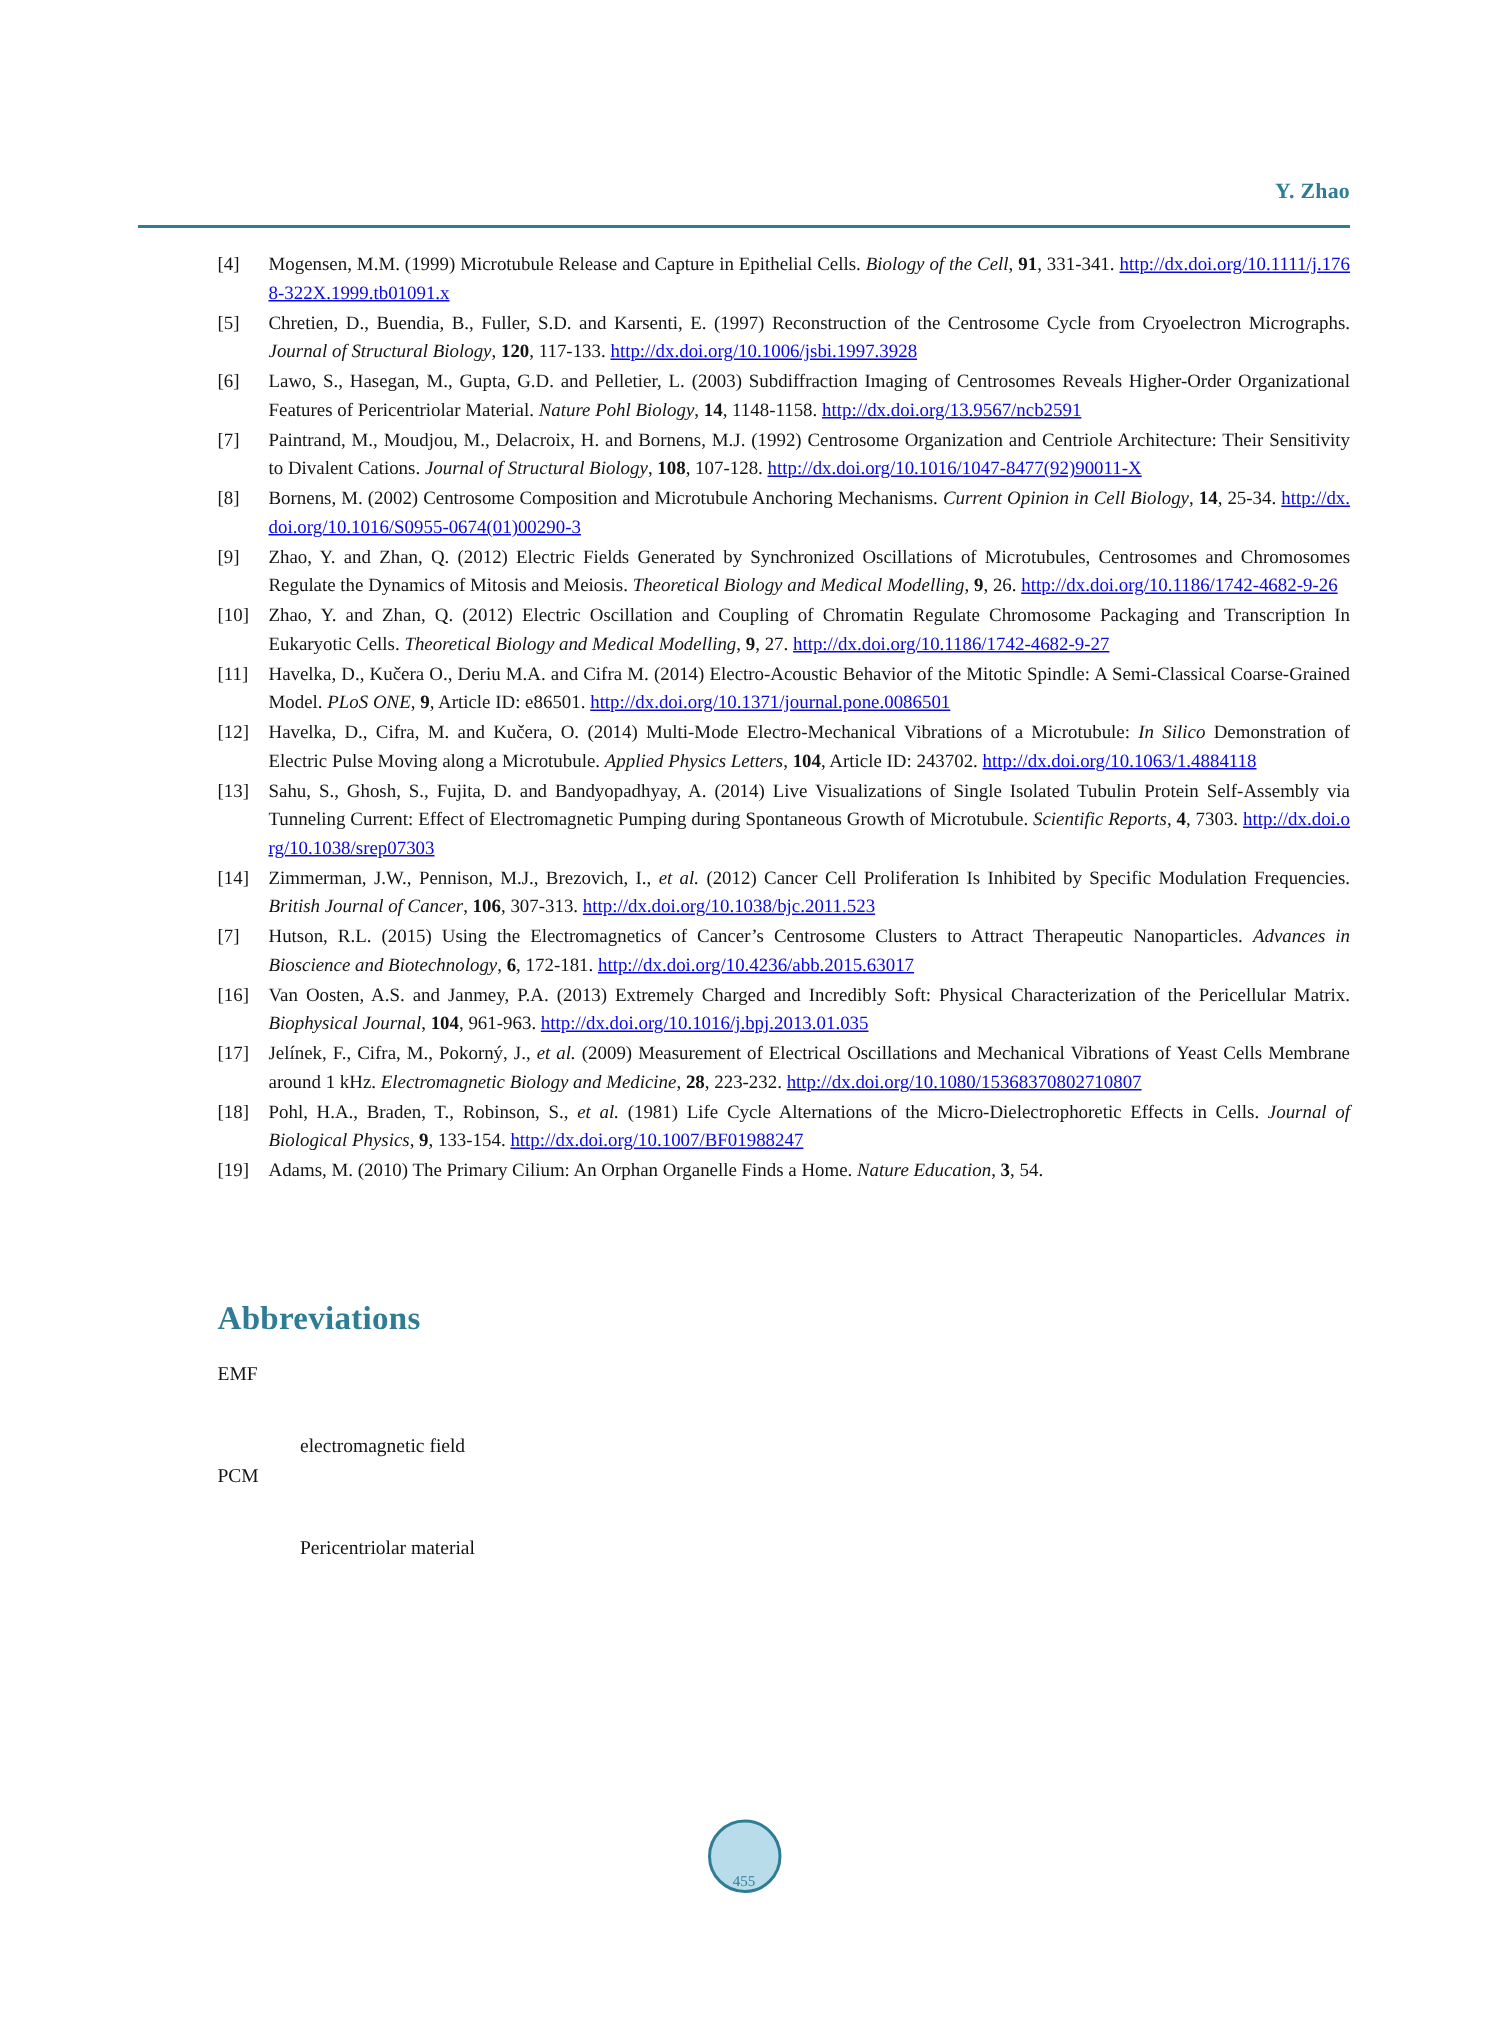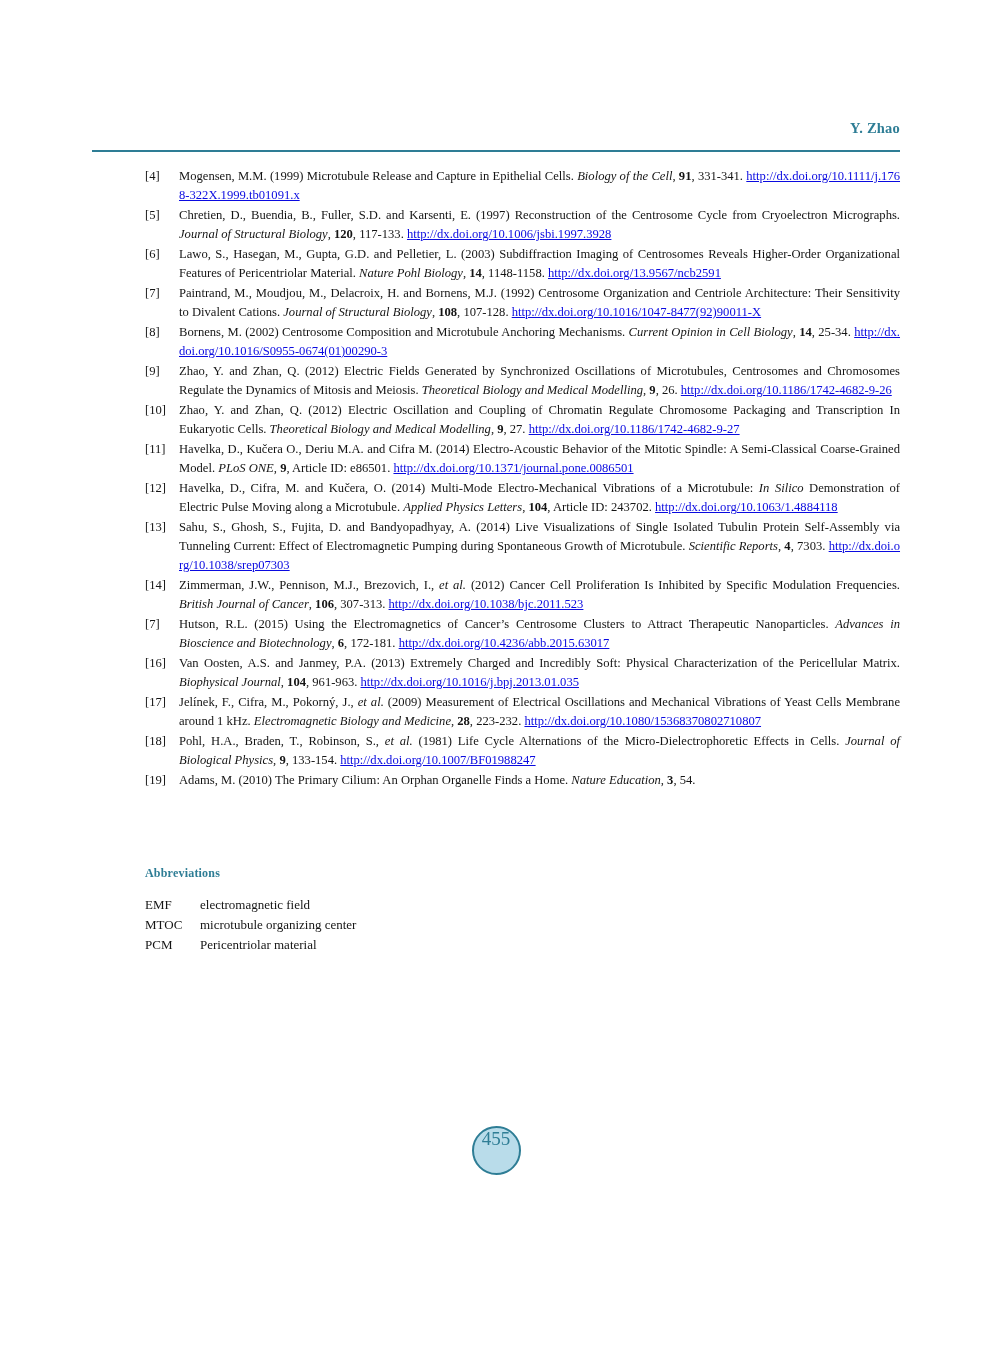--- a/index.html
+++ b/index.html
@@ -44,35 +44,35 @@
   }
   .ref-text{
     flex:1 1 auto;
     text-align:justify;
   }
   .seg-i{font-style:italic;}
   .seg-b{font-weight:bold;}
   a.seg-l{color:var(--link);text-decoration:underline;cursor:pointer;word-break:break-all;}
   .abbr-section{margin:76px 0 0 53px;}
   .abbr-title{
-    font-size:12px;font-weight:bold;color:var(--accent);
+    font-size:22px;font-weight:bold;color:var(--accent);
     margin:0 0 14px 0;letter-spacing:.2px;
   }
   .abbr-row{
     display:flex;font-size:13px;line-height:20px;
   }
   .abbr-key{flex:0 0 55px;}
-  .abbr-def{flex:1 1 auto;}
+  .abbr-def{flex:1 1 auto;margin-top:48px;}
   .page-circle{
     width:45px;height:45px;border-radius:50%;
     border:2.5px solid var(--accent);
     background:var(--circle-fill);
     margin:171px auto 0 auto;
-    display:flex;align-items:flex-start;justify-content:center;
-    font-size:19px;color:var(--accent);
+    display:flex;align-items:flex-end;justify-content:center;
+    font-size:10px;color:var(--accent);
   }
 </style>
 </head>
 <body>
 
 <div class="page">
 
   <div class="running-head">Y. Zhao</div>
 
   <hr class="head-rule">
@@ -145,24 +145,20 @@
     </ol>
 
   <div class="abbr-section">
     <div class="abbr-title">Abbreviations</div>
 
     <div class="abbr-row">
       <span class="abbr-key">EMF</span>
       <span class="abbr-def">electromagnetic field</span>
     </div>
     <div class="abbr-row">
-      <span class="abbr-key">MTOC</span>
-      <span class="abbr-def">microtubule organizing center</span>
-    </div>
-    <div class="abbr-row">
       <span class="abbr-key">PCM</span>
       <span class="abbr-def">Pericentriolar material</span>
     </div>
   </div>
 
   <div class="page-circle">
     <span>455</span>
   </div>
 
 </div>

